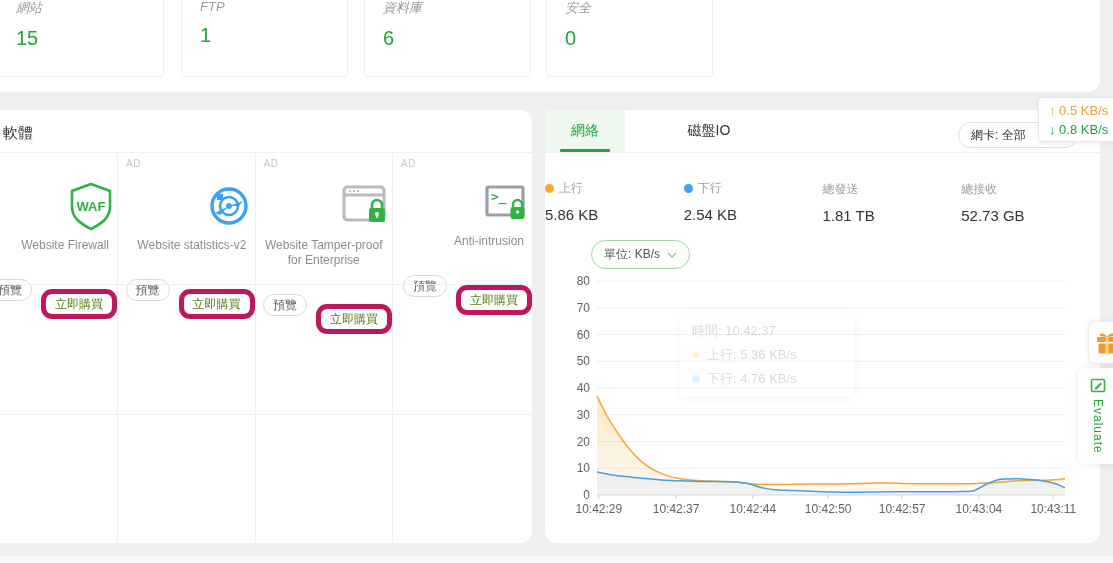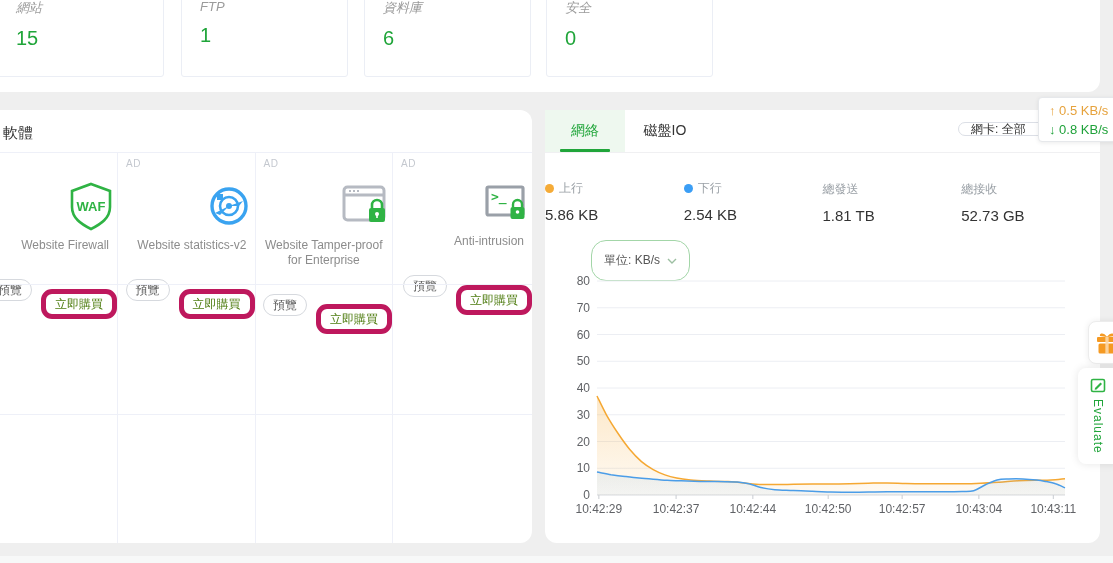--- a/index.html
+++ b/index.html
@@ -21,31 +21,31 @@
   .cell:nth-child(4n){border-right:none;}
   .app-cell{display:flex;flex-direction:column;align-items:flex-end;padding-top:27px;}
   .ad-tag{position:absolute;top:5px;left:8px;font-size:10px;color:#c4c8cf;letter-spacing:.5px;}
   .app-icon{height:54px;display:flex;align-items:center;justify-content:center;}
   .app-name{margin-top:6px;font-size:12px;color:#8c8c8c;text-align:center;line-height:15px;padding:0 8px;}
   .app-btns{margin-top:7px;display:flex;gap:9px;align-items:center;}
   .btn{font-size:12px;border-radius:11px;padding:2px 9px;background:#fff;cursor:pointer;line-height:16px;white-space:nowrap;}
   .btn-preview{border:1px solid #d6d9de;color:#555;}
   .btn-buy{border:5px solid #be185d;color:#4d7c0f;margin-top:29px;}
   #network-panel{left:545px;top:110px;width:555px;height:433px;}
-  .tab-bar{height:42px;border-bottom:1px solid #f0f0f2;display:flex;}
+  .tab-bar{height:42px;border-bottom:1px solid #f0f0f2;display:flex;gap:44px;}
   .tab{min-width:80px;display:flex;align-items:center;justify-content:center;font-size:14px;color:#333;position:relative;cursor:pointer;box-sizing:border-box;padding:0 18px;}
   .tab.active{background:#eef8ef;color:#20a53a;}
   .tab.active::after{content:"";position:absolute;left:15px;right:15px;bottom:0;height:3px;background:#20a53a;border-radius:1px;}
-  .nic-select{position:absolute;right:22px;top:12px;width:120px;height:14px;border:1px solid #dcdfe6;border-radius:14px;display:flex;align-items:center;justify-content:space-between;padding:0 12px;font-size:12px;color:#333;background:#fff;box-sizing:border-box;cursor:pointer;}
+  .nic-select{position:absolute;right:22px;top:12px;width:120px;height:26px;border:1px solid #dcdfe6;border-radius:14px;display:flex;align-items:center;justify-content:space-between;padding:0 12px;font-size:12px;color:#333;background:#fff;box-sizing:border-box;cursor:pointer;}
   .net-stats{display:flex;margin-top:26px;}
   .net-stat{flex:1;}
   .net-stat-label{font-size:12px;color:#9aa0a6;display:inline-flex;align-items:center;gap:5px;}
   .dot{width:9px;height:9px;border-radius:50%;display:inline-block;}
   .net-stat-value{margin-top:9px;font-size:15px;color:#333;font-weight:normal;}
-  .unit-select{margin:16px 0 0 46px;display:inline-flex;align-items:center;gap:7px;border:1px solid #a3d6a8;border-radius:15px;padding:11px 12px;font-size:12px;color:#555;cursor:pointer;background:#fff;}
+  .unit-select{margin:16px 0 0 46px;display:inline-flex;align-items:center;gap:7px;border:1px solid #a3d6a8;border-radius:15px;padding:5px 12px;font-size:12px;color:#555;cursor:pointer;background:#fff;}
   #chart-svg{position:absolute;left:15px;top:161px;}
   .tooltip-ghost{position:absolute;left:135px;top:204px;width:150px;background:#fff;box-shadow:0 2px 10px rgba(0,0,0,.25);border-radius:4px;padding:8px 12px;opacity:.2;font-size:13px;color:#444;pointer-events:none;}
   .tooltip-row{margin-top:6px;display:flex;align-items:center;gap:7px;}
   .tooltip-row .dot{width:8px;height:8px;}
   .speed-badge{position:absolute;left:1038px;top:97px;width:86px;height:45px;background:#fff;border:1px solid #e6e8eb;border-radius:4px;box-shadow:0 1px 4px rgba(0,0,0,.08);padding:3px 0 0 10px;font-size:13px;line-height:19px;box-sizing:border-box;z-index:5;}
   .speed-up{color:#e6a23c;}
   .speed-down{color:#1fa23a;}
   .float-gift{position:absolute;left:1088px;top:321px;width:34px;height:43px;background:#fff;border:1px solid #ececec;border-radius:8px 0 0 8px;box-shadow:0 0 6px rgba(0,0,0,.08);display:flex;align-items:center;padding-left:6px;box-sizing:border-box;z-index:6;cursor:pointer;}
   .float-evaluate{position:absolute;left:1078px;top:368px;width:40px;height:96px;background:#fff;border-radius:8px 0 0 8px;box-shadow:0 0 8px rgba(0,0,0,.10);display:flex;flex-direction:column;align-items:center;padding-top:9px;box-sizing:border-box;z-index:6;cursor:pointer;}
   .evaluate-text{writing-mode:vertical-lr;font-size:12px;color:#20a53a;margin-top:5px;letter-spacing:1px;}
@@ -229,20 +229,33 @@
       <text x="192.84400000000002" y="242" text-anchor="middle" font-size="12" fill="#606266">10:42:44</text>
       <line x1="268.192" y1="224" x2="268.192" y2="228" stroke="#c9ccd1" stroke-width="1"></line>
       <text x="268.192" y="242" text-anchor="middle" font-size="12" fill="#606266">10:42:50</text>
       <line x1="342.136" y1="224" x2="342.136" y2="228" stroke="#c9ccd1" stroke-width="1"></line>
       <text x="342.136" y="242" text-anchor="middle" font-size="12" fill="#606266">10:42:57</text>
       <line x1="418.888" y1="224" x2="418.888" y2="228" stroke="#c9ccd1" stroke-width="1"></line>
       <text x="418.888" y="242" text-anchor="middle" font-size="12" fill="#606266">10:43:04</text>
       <line x1="493.3" y1="224" x2="493.3" y2="228" stroke="#c9ccd1" stroke-width="1"></line>
       <text x="493.3" y="242" text-anchor="middle" font-size="12" fill="#606266">10:43:11</text>
     </svg>
+  <div class="tooltip-ghost">
+    <div>時間: 10:42:37</div>
+    <div id="tooltip-rows">
+        <div class="tooltip-row">
+          <span class="dot" style="background:#f5ab37;opacity:.8"></span>
+          <span>上行: 5.36 KB/s</span>
+        </div>
+        <div class="tooltip-row">
+          <span class="dot" style="background:#3b9ef5;opacity:.8"></span>
+          <span>下行: 4.76 KB/s</span>
+        </div>
+      </div>
+  </div>
 </div>
 
 <div class="speed-badge">
   <div class="speed-up">↑ 0.5 KB/s</div>
   <div class="speed-down">↓ 0.8 KB/s</div>
 </div>
 
 <div class="float-gift">
   <svg width="24" height="24" viewBox="0 0 24 24">
     <rect x="2" y="6" width="21" height="5" rx="1" fill="#f59a23"></rect>

